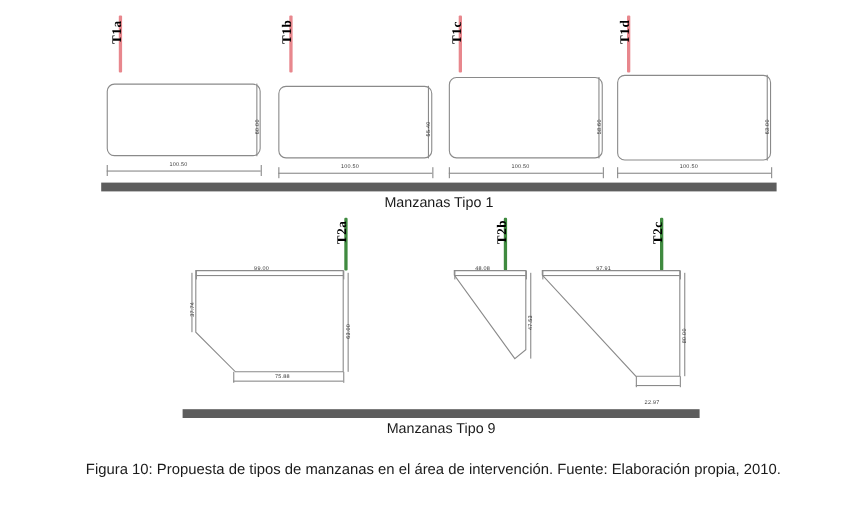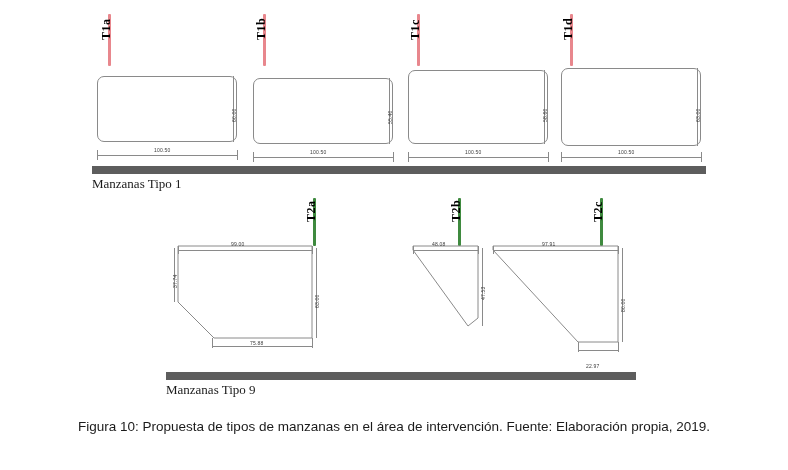--- a/index.html
+++ b/index.html
@@ -77,24 +77,24 @@
   }
 
   
   .group-bar {
     position: absolute;
     background: #5d5d5d;
     height: 8px;
   }
   .group-caption {
     position: absolute;
-    font-family: Liberation Serif, serif;
+    font-family: Liberation Sans, sans-serif;
     font-size: 13px;
     color: #1a1a1a;
-    text-align: left;
+    text-align: center;
     white-space: nowrap;
   }
 
   
   .caption {
     position: absolute;
     left: 0;
     top: 418px;
     width: 788px;
     text-align: center;
@@ -214,13 +214,13 @@
   <div class="dline h" style="left:578px; top:350px; width:40px;"></div>
   <div class="dline v" style="left:578px; top:342px; height:10px;"></div>
   <div class="dline v" style="left:618px; top:342px; height:10px;"></div>
   <div class="dim" style="left:586px; top:363px;">22.97</div>
 
   <div class="group-bar" style="left:166px; top:372px; width:470px;"></div>
   <div class="group-caption" style="left:166px; top:382px; width:470px;">Manzanas Tipo 9</div>
 
 </div>
 
-<div class="caption">Figura 10: Propuesta de tipos de manzanas en el área de intervención. Fuente: Elaboración propia, 2019.</div>
+<div class="caption">Figura 10: Propuesta de tipos de manzanas en el área de intervención. Fuente: Elaboración propia, 2010.</div>
 
 </body></html>

